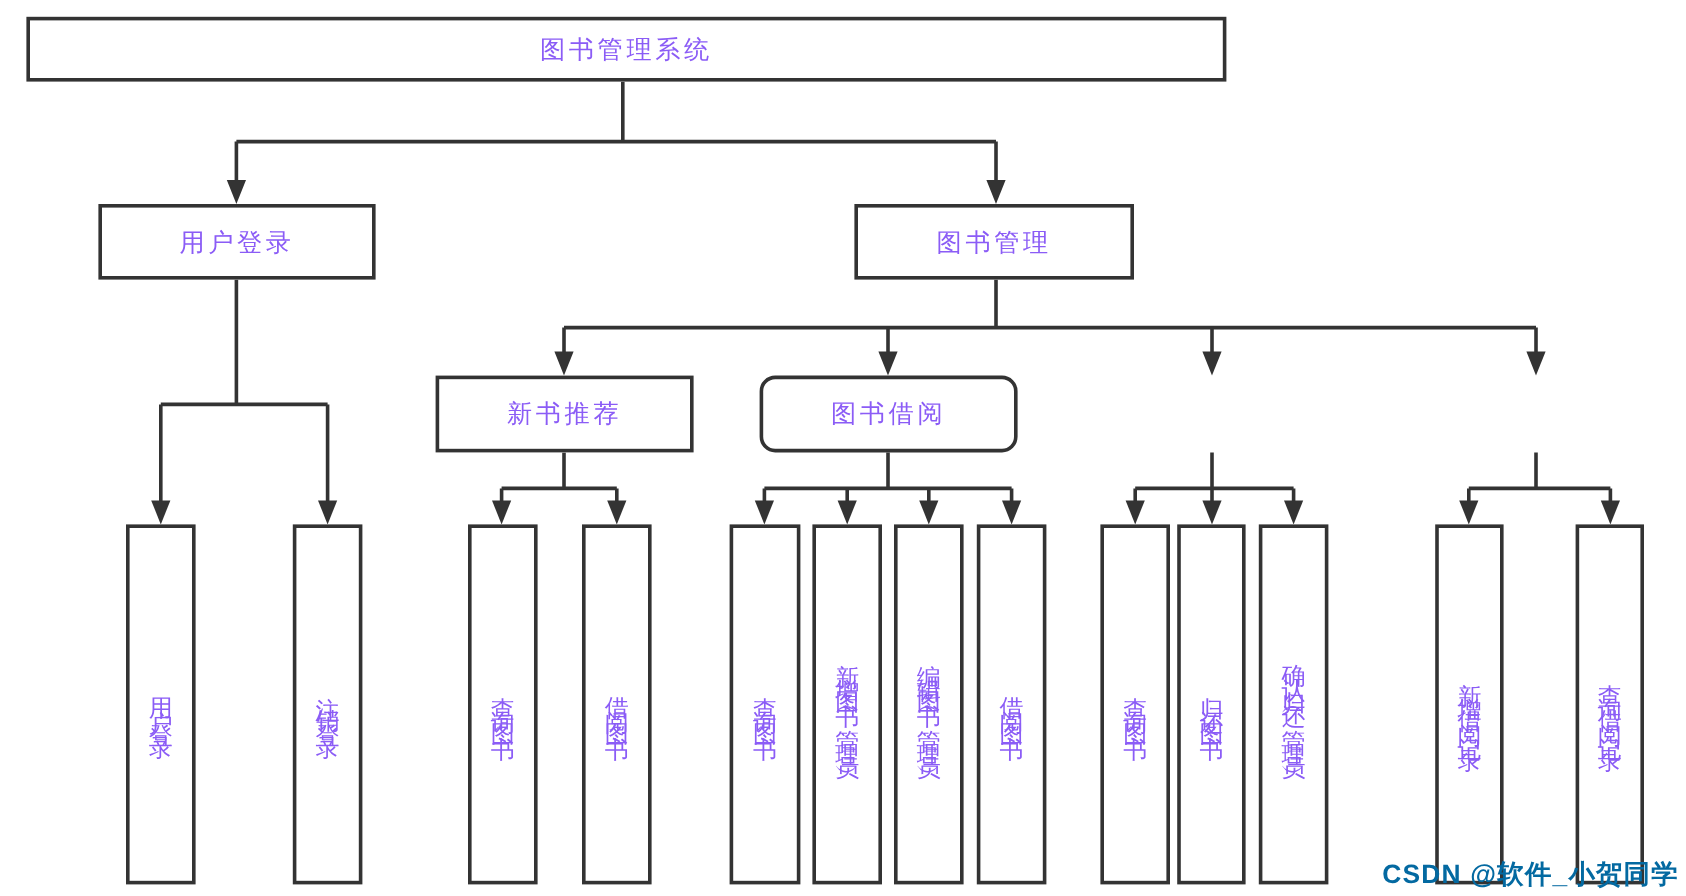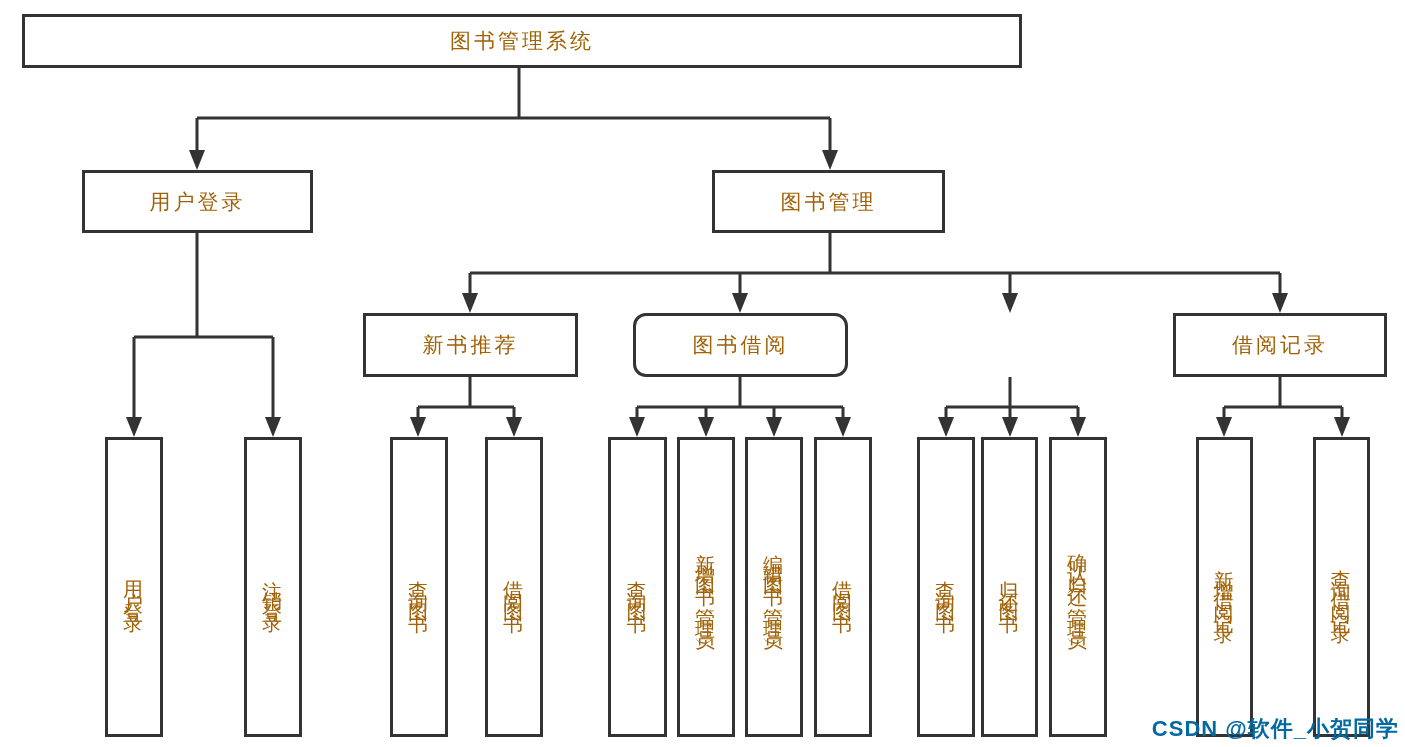--- a/index.html
+++ b/index.html
@@ -15,21 +15,21 @@
     position: absolute;
     left: 0; top: 0;
     width: 1405px; height: 747px;
     z-index: 1;
   }
   .node {
     position: absolute;
     box-sizing: border-box;
     border: 3px solid #333333;
     background: #ffffff;
-    color: #a16207;
+    color: #8b5cf6;
     display: flex;
     align-items: center;
     justify-content: center;
     z-index: 2;
   }
   .node.h span {
     font-size: 21px;
     letter-spacing: 3px;
     white-space: nowrap;
   }
@@ -129,23 +129,20 @@
   <div class="node h" style="left:712px; top:170px; width:233px; height:63px;">
     <span>图书管理</span>
   </div>
 
   <div class="node h" style="left:363px; top:313px; width:215px; height:64px;">
     <span>新书推荐</span>
   </div>
   <div class="node h" style="left:633px; top:313px; width:215px; height:64px;border-radius:13px;">
     <span>图书借阅</span>
   </div>
-  <div class="node h" style="left:1173px; top:313px; width:214px; height:64px;">
-    <span>借阅记录</span>
-  </div>
 
   <div class="node v" style="left:105px; top:437px; width:58px; height:300px;">
     <span>用户登录</span>
   </div>
   <div class="node v" style="left:244px; top:437px; width:58px; height:300px;">
     <span>注销登录</span>
   </div>
 
   <div class="node v" style="left:390px; top:437px; width:58px; height:300px;">
     <span>查询图书</span>

